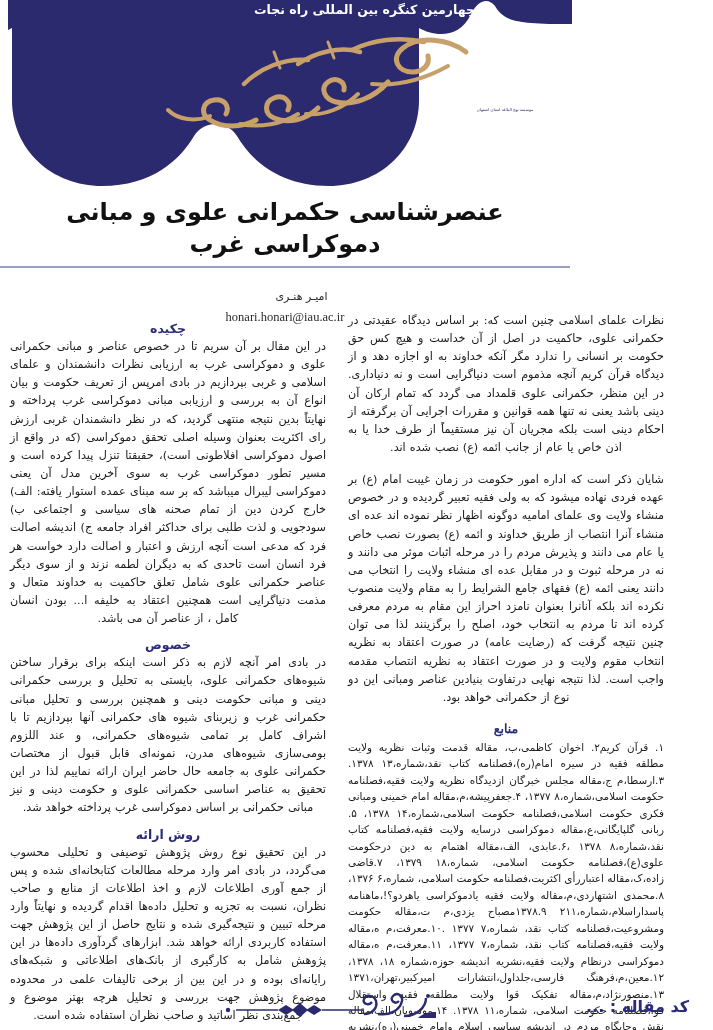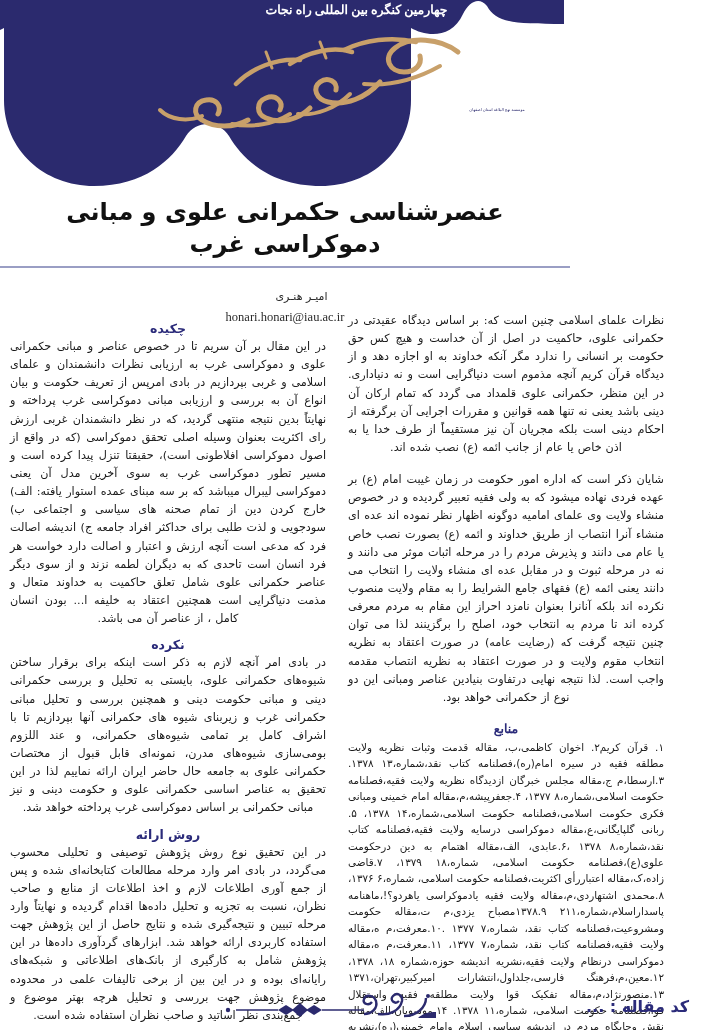--- a/index.html
+++ b/index.html
@@ -16,25 +16,24 @@
     height: 1030px;
     background: #ffffff;
     overflow: hidden;
     margin: 0 auto;
   }
 
   
   .banner {
     position: absolute;
     top: 0;
-    left: 0;
+    left: 8px;
     width: 564px;
     height: 190px;
     overflow: hidden;
-    font-family: Liberation Serif, serif;
   }
   .banner-svg { display: block; }
 
   .banner-congress {
     position: absolute;
     top: 2px;
     left: 0;
     width: 713px;
     text-align: center;
     color: #ffffff;
@@ -236,21 +235,21 @@
     <div class="author-name">امیـر هنـری</div>
     <div class="author-email">honari.honari@iau.ac.ir</div>
   </div>
 
   <div class="columns">
 
     <div class="col col-right">
       <div class="sec-head">چکیده</div>
       <p class="body-text first">در این مقال بر آن سریم تا در خصوص عناصر و مبانی حکمرانی علوی و دموکراسی غرب به ارزیابی نظرات دانشمندان و علمای اسلامی و غربی بپردازیم در بادی امرپس از تعریف حکومت و بیان انواع آن به بررسی و ارزیابی مبانی دموکراسی غرب پرداخته و نهایتاً بدین نتیجه منتهی گردید، که در نظر دانشمندان غربی ارزش رای اکثریت بعنوان وسیله اصلی تحقق دموکراسی (که در واقع از اصول دموکراسی افلاطونی است)، حقیقتا تنزل پیدا کرده است و مسیر تطور دموکراسی غرب به سوی آخرین مدل آن یعنی دموکراسی لیبرال میباشد که بر سه مبنای عمده استوار یافته:  الف) خارج کردن دین از تمام صحنه های سیاسی و اجتماعی ب) سودجویی و لذت طلبی برای حداکثر افراد جامعه ج) اندیشه اصالت فرد که مدعی است آنچه ارزش و اعتبار و اصالت دارد خواست هر فرد انسان است تاحدی که به دیگران لطمه نزند و  از سوی دیگر عناصر حکمرانی علوی شامل تعلق حاکمیت به خداوند متعال و مذمت دنیاگرایی است همچنین اعتقاد به خلیفه ا... بودن انسان کامل ، از عناصر آن می باشد.</p>
 
-      <div class="sec-head">نکرده</div>
+      <div class="sec-head">خصوص</div>
       <p class="body-text">در بادی امر آنچه لازم به ذکر است اینکه برای برقرار ساختن شیوه‌های حکمرانی علوی، بایستی به تحلیل و بررسی حکمرانی دینی و مبانی حکومت دینی و همچنین بررسی و تحلیل مبانی حکمرانی غرب و زیربنای شیوه های حکمرانی آنها بپردازیم تا با اشراف کامل بر تمامی شیوه‌های حکمرانی، و عند اللزوم بومی‌سازی شیوه‌های مدرن، نمونه‌ای قابل قبول از مختصات حکمرانی علوی به جامعه حال حاضر ایران ارائه نماییم لذا در این تحقیق به عناصر اساسی حکمرانی علوی و حکومت دینی و نیز مبانی حکمرانی بر اساس دموکراسی غرب پرداخته خواهد شد.</p>
 
       <div class="sec-head">روش ارائه</div>
       <p class="body-text">در این تحقیق نوع روش پژوهش توصیفی و تحلیلی محسوب می‌گردد، در بادی امر وارد مرحله مطالعات کتابخانه‌ای شده و پس از جمع آوری اطلاعات لازم و اخذ اطلاعات از منابع و صاحب نظران، نسبت به تجزیه و تحلیل داده‌ها اقدام گردیده و نهایتاً وارد مرحله تبیین و نتیجه‌گیری شده و نتایج حاصل از این پژوهش جهت استفاده کاربردی ارائه خواهد شد. ابزارهای گردآوری داده‌ها در این پژوهش شامل به کارگیری از بانک‌های اطلاعاتی و شبکه‌های رایانه‌ای بوده و در این بین از برخی تالیفات علمی در محدوده موضوع پژوهش جهت بررسی و تحلیل هرچه بهتر موضوع و جمع‌بندی نظر اساتید و صاحب نظران استفاده شده است.</p>
 
     </div>
 
     <div class="col col-left">
       <p class="body-text first">نظرات علمای اسلامی چنین است که: بر اساس دیدگاه عقیدتی در حکمرانی علوی،  حاکمیت در اصل از آن خداست و هیچ کس حق حکومت بر انسانی را ندارد مگر آنکه خداوند به او اجازه دهد و از دیدگاه قرآن کریم آنچه مذموم است دنیاگرایی است و نه دنیاداری. در این منظر، حکمرانی علوی قلمداد می گردد که تمام ارکان آن دینی باشد یعنی نه تنها همه قوانین و مقررات اجرایی آن برگرفته از احکام دینی است بلکه مجریان آن نیز مستقیماً از طرف خدا یا به اذن خاص یا عام از جانب ائمه (ع) نصب شده اند.</p>
       <p class="body-text" style="margin-top:14px">شایان ذکر است که اداره امور حکومت در زمان غیبت امام (ع) بر عهده فردی نهاده میشود که به ولی فقیه تعبیر گردیده و در خصوص منشاء ولایت وی علمای امامیه دوگونه اظهار نظر نموده اند عده ای منشاء آنرا انتصاب از طریق خداوند و ائمه (ع) بصورت نصب خاص یا عام می دانند و پذیرش مردم را در مرحله اثبات موثر می دانند و نه در مرحله ثبوت و در مقابل عده ای منشاء ولایت را انتخاب می دانند یعنی ائمه (ع) فقهای جامع الشرایط را به مقام ولایت منصوب نکرده اند بلکه آنانرا بعنوان نامزد احراز این مقام به مردم معرفی کرده اند تا مردم به انتخاب خود، اصلح را برگزینند لذا می توان چنین نتیجه گرفت که (رضایت عامه) در صورت اعتقاد به نظریه انتخاب مقوم ولایت و در صورت اعتقاد به نظریه انتصاب مقدمه واجب است. لذا نتیجه نهایی درتفاوت بنیادین عناصر ومبانی این دو نوع از حکمرانی خواهد بود.</p>

